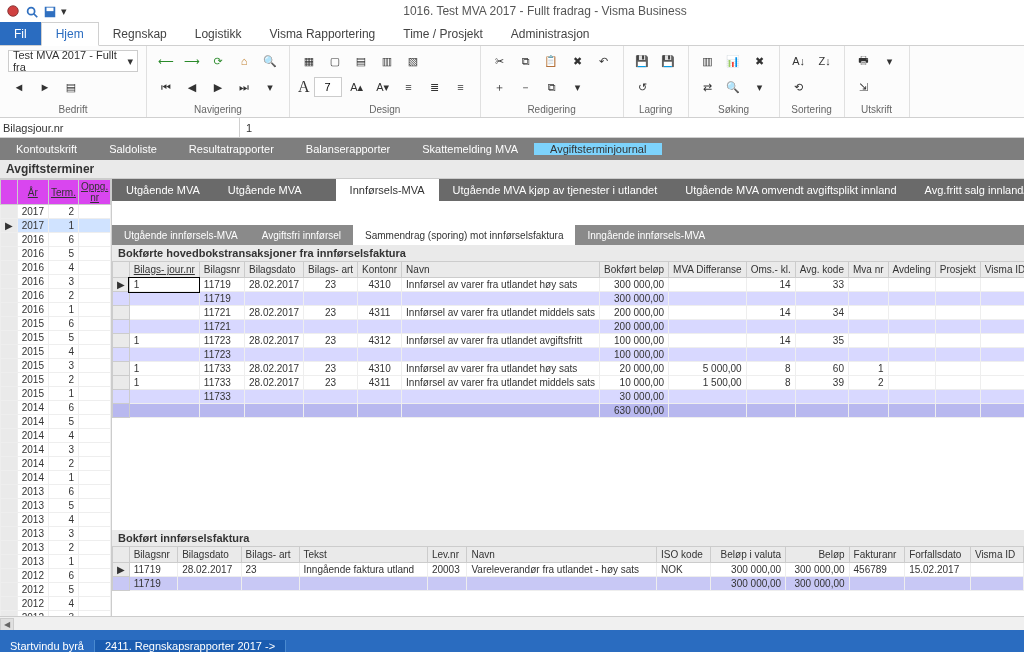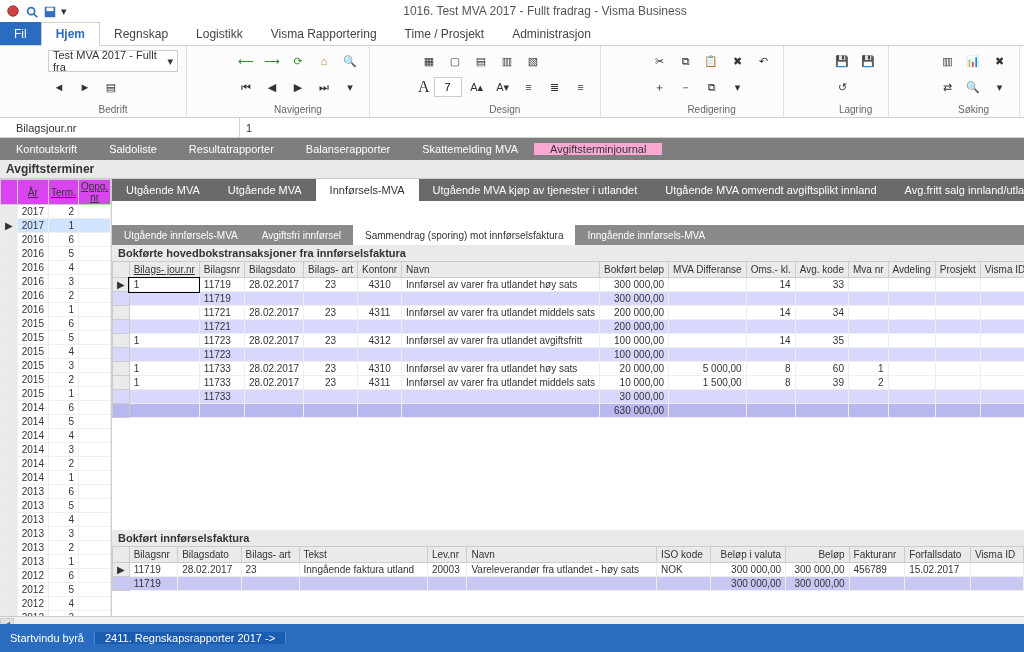--- a/index.html
+++ b/index.html
@@ -8,60 +8,60 @@
 
 .titlebar { height: 22px; display: flex; align-items: center; padding: 0 6px; background: #fff; }
 .titlebar .qat { display: flex; gap: 4px; align-items: center; }
 .titlebar .qat svg, .titlebar .qat span { width: 14px; height: 14px; display: inline-block; }
 .titlebar .title { flex: 1; text-align: center; color: #555; font-size: 12px; }
 
 
 .ribbon-tabs { height: 24px; display: flex; align-items: stretch; border-bottom: 1px solid #d0d0d0; background: #fff; }
 .ribbon-tab { padding: 0 14px; display: flex; align-items: center; font-size: 12px; color: #444; cursor: pointer; }
 .ribbon-tab.file { background: #2a6cc0; color: #fff; }
-.ribbon-tab.active { border: 1px solid #d0d0d0; border-bottom: 1px solid #fff; margin-bottom: -1px; background: #fff; color: #2a6cc0; font-weight: bold; }
+.ribbon-tab.active { border: 1px solid #d0d0d0; border-bottom: 1px solid #fff; margin-bottom: -1px; background: #fff; color: #2a6cc0; }
 
 
 .ribbon-body { height: 72px; display: flex; background: #fcfcfc; border-bottom: 1px solid #d0d0d0; }
-.ribbon-group { border-right: 1px solid #e0e0e0; padding: 4px 8px 2px; display: flex; flex-direction: column; justify-content: space-between; margin-left: 40px; }
+.ribbon-group { border-right: 1px solid #e0e0e0; padding: 4px 8px 2px; display: flex; flex-direction: column; justify-content: space-between; }
 .ribbon-group .rows { display: flex; flex-direction: column; gap: 4px; }
 .ribbon-group .row { display: flex; gap: 4px; align-items: center; }
 .ribbon-group .label { text-align: center; font-size: 10px; color: #666; }
 .rbtn { width: 22px; height: 22px; display: inline-flex; align-items: center; justify-content: center; border: 1px solid transparent; border-radius: 2px; cursor: pointer; }
 .font-size-box { width: 28px; height: 20px; border: 1px solid #ccc; font-size: 11px; text-align: center; }
 .dd { width: 130px; height: 22px; border: 1px solid #ccc; padding: 0 4px; font-size: 11px; display: flex; align-items: center; justify-content: space-between; background: #fff; }
 
 
 .name-bar { height: 20px; display: flex; border-bottom: 1px solid #d0d0d0; }
-.name-bar .label { width: 240px; padding: 0 16px; border-right: 1px solid #d0d0d0; display: flex; align-items: center; }
+.name-bar .label { width: 240px; padding: 0 3px; border-right: 1px solid #d0d0d0; display: flex; align-items: center; }
 .name-bar .val { flex: 1; padding: 0 6px; display: flex; align-items: center; }
 
 
 .section-tabs { background: #7e7e7e; display: flex; height: 22px; align-items: center; }
 .section-tab { padding: 0 16px; display: flex; align-items: center; color: #fff; font-size: 11px; cursor: pointer; }
-.section-tab.active { background: #f9a8d4; color: #333; }
+.section-tab.active { background: #7dd3fc; color: #333; }
 
 
 .term-header { background: #eaeaea; border-bottom: 1px solid #ccc; padding: 2px 6px; font-weight: bold; font-size: 12px; }
 
 
 .main { display: flex; height: 440px; }
 .left-grid { width: 112px; border-right: 1px solid #ccc; overflow: hidden; }
 .left-grid table { border-collapse: collapse; width: 100%; }
 .left-grid th { background: #d946ef; font-weight: normal; border: 1px solid #ccc; font-size: 10px; padding: 1px 2px; text-decoration: underline; }
 .left-grid td { border: 1px solid #eee; font-size: 10px; padding: 0 4px; text-align: right; height: 13px; line-height: 13px; }
 .left-grid tr.sel td { background: #d0e3ff; }
 
 
 .right { flex: 1; display: flex; flex-direction: column; overflow: hidden; }
 
 
 .dark-tabs { background: #6a6a6a; display: flex; height: 22px; }
 .dark-tab { padding: 0 14px; display: flex; align-items: center; color: #fff; font-size: 11px; cursor: pointer; white-space: nowrap; }
-.dark-tab.active { background: #fff; color: #333; }
+.dark-tab.active { background: #fff; color: #333; margin-left: 20px; }
 
 .subdark-tabs { background: #8a8a8a; display: flex; height: 20px; margin-top: 24px; }
 .subdark-tab { padding: 0 12px; display: flex; align-items: center; color: #fff; font-size: 10px; cursor: pointer; white-space: nowrap; }
 .subdark-tab.active { background: #fff; color: #333; }
 
 .panel-title { background: #eaeaea; padding: 2px 6px; font-weight: bold; font-size: 11px; }
 
 
 .grid { overflow: auto; }
 .grid table { border-collapse: collapse; width: 100%; }
@@ -70,21 +70,21 @@
 .grid td { border: 1px solid #eee; font-size: 10px; padding: 1px 4px; height: 13px; white-space: nowrap; }
 .grid td.r, .grid th.r { text-align: right; }
 .grid td.c, .grid th.c { text-align: center; }
 .grid tr.hl td { background: #d8d8ff; }
 .grid tr.hl2 td { background: #c8c8f5; }
 .grid tr.total td { background: #b8b8ef; font-weight: normal; }
 .grid td.rowhdr { background: #eaeaea; border: 1px solid #ccc; width: 14px; }
 .grid td.sel { outline: 1px solid #000; background: #fff; }
 
 
-.status { position: absolute; bottom: 0; left: 0; right: 0; height: 28px; background: #2a6cc0; color: #fff; display: flex; align-items: center; }
+.status { position: absolute; bottom: 0; left: 0; right: 0; height: 22px; background: #2a6cc0; color: #fff; display: flex; align-items: flex-end; }
 .status .crumb { padding: 0 10px; display: flex; align-items: center; font-size: 11px; border-right: 1px solid #4a8ad0; cursor: pointer; }
 .status .crumb.active { background: #1a5cb0; }
 
 
 .hscroll { height: 14px; background: #f0f0f0; border-top: 1px solid #ccc; position: absolute; bottom: 22px; left: 0; right: 0; }
 .hscroll .arrow { width: 14px; height: 14px; display: inline-flex; align-items: center; justify-content: center; background: #e0e0e0; border: 1px solid #ccc; font-size: 8px; color: #666; }
 
 svg { display: block; }
 </style>
 </head>

